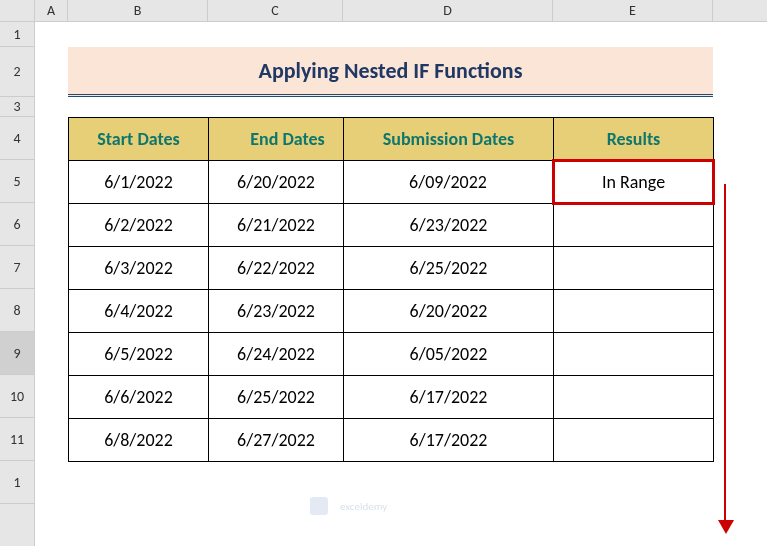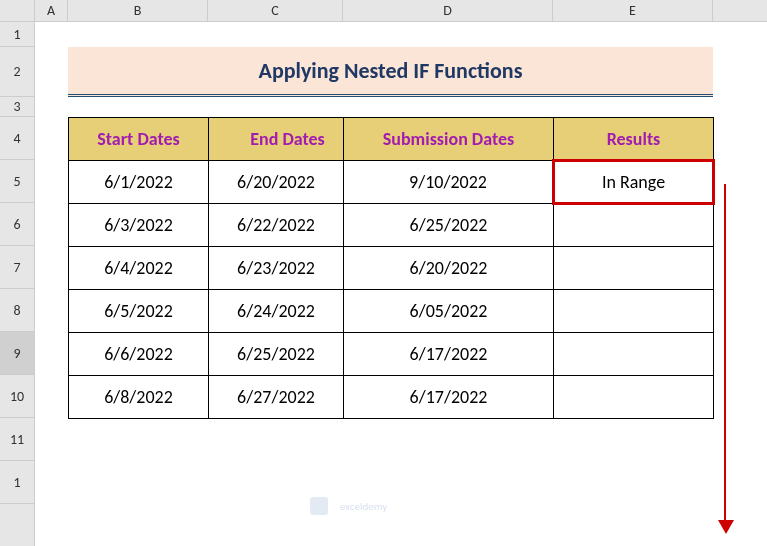--- a/index.html
+++ b/index.html
@@ -94,21 +94,21 @@
     .data-table th, .data-table td {
       border: 1px solid #000;
       height: 43px;
       font-size: 18px;
       text-align: center;
       vertical-align: middle;
     }
     .data-table th {
       background: #e7cf77;
       font-weight: bold;
-      color: #a21caf;
+      color: #0f766e;
     }
     .th-B { width: 140px; }
     .th-C { width: 135px; padding-left: 23px; }
     .th-D { width: 210px; }
     .th-E { width: 160px; margin-top: 28px; }
     .highlighted-cell {
       border: 3px solid #cc0000 !important;
       position: relative;
     }
     .arrow-line {
@@ -183,22 +183,28 @@
             <th class="th-B">Start Dates</th>
             <th class="th-C">End Dates</th>
             <th class="th-D">Submission Dates</th>
             <th class="th-E">Results</th>
           </tr>
         </thead>
         <tbody>
           <tr>
             <td>6/1/2022</td>
             <td>6/20/2022</td>
-            <td>9/10/2022</td>
+            <td>6/09/2022</td>
             <td class="highlighted-cell">In Range</td>
+          </tr>
+          <tr>
+            <td>6/2/2022</td>
+            <td>6/21/2022</td>
+            <td>6/23/2022</td>
+            <td></td>
           </tr>
           <tr>
             <td>6/3/2022</td>
             <td>6/22/2022</td>
             <td>6/25/2022</td>
             <td></td>
           </tr>
           <tr>
             <td>6/4/2022</td>
             <td>6/23/2022</td>

